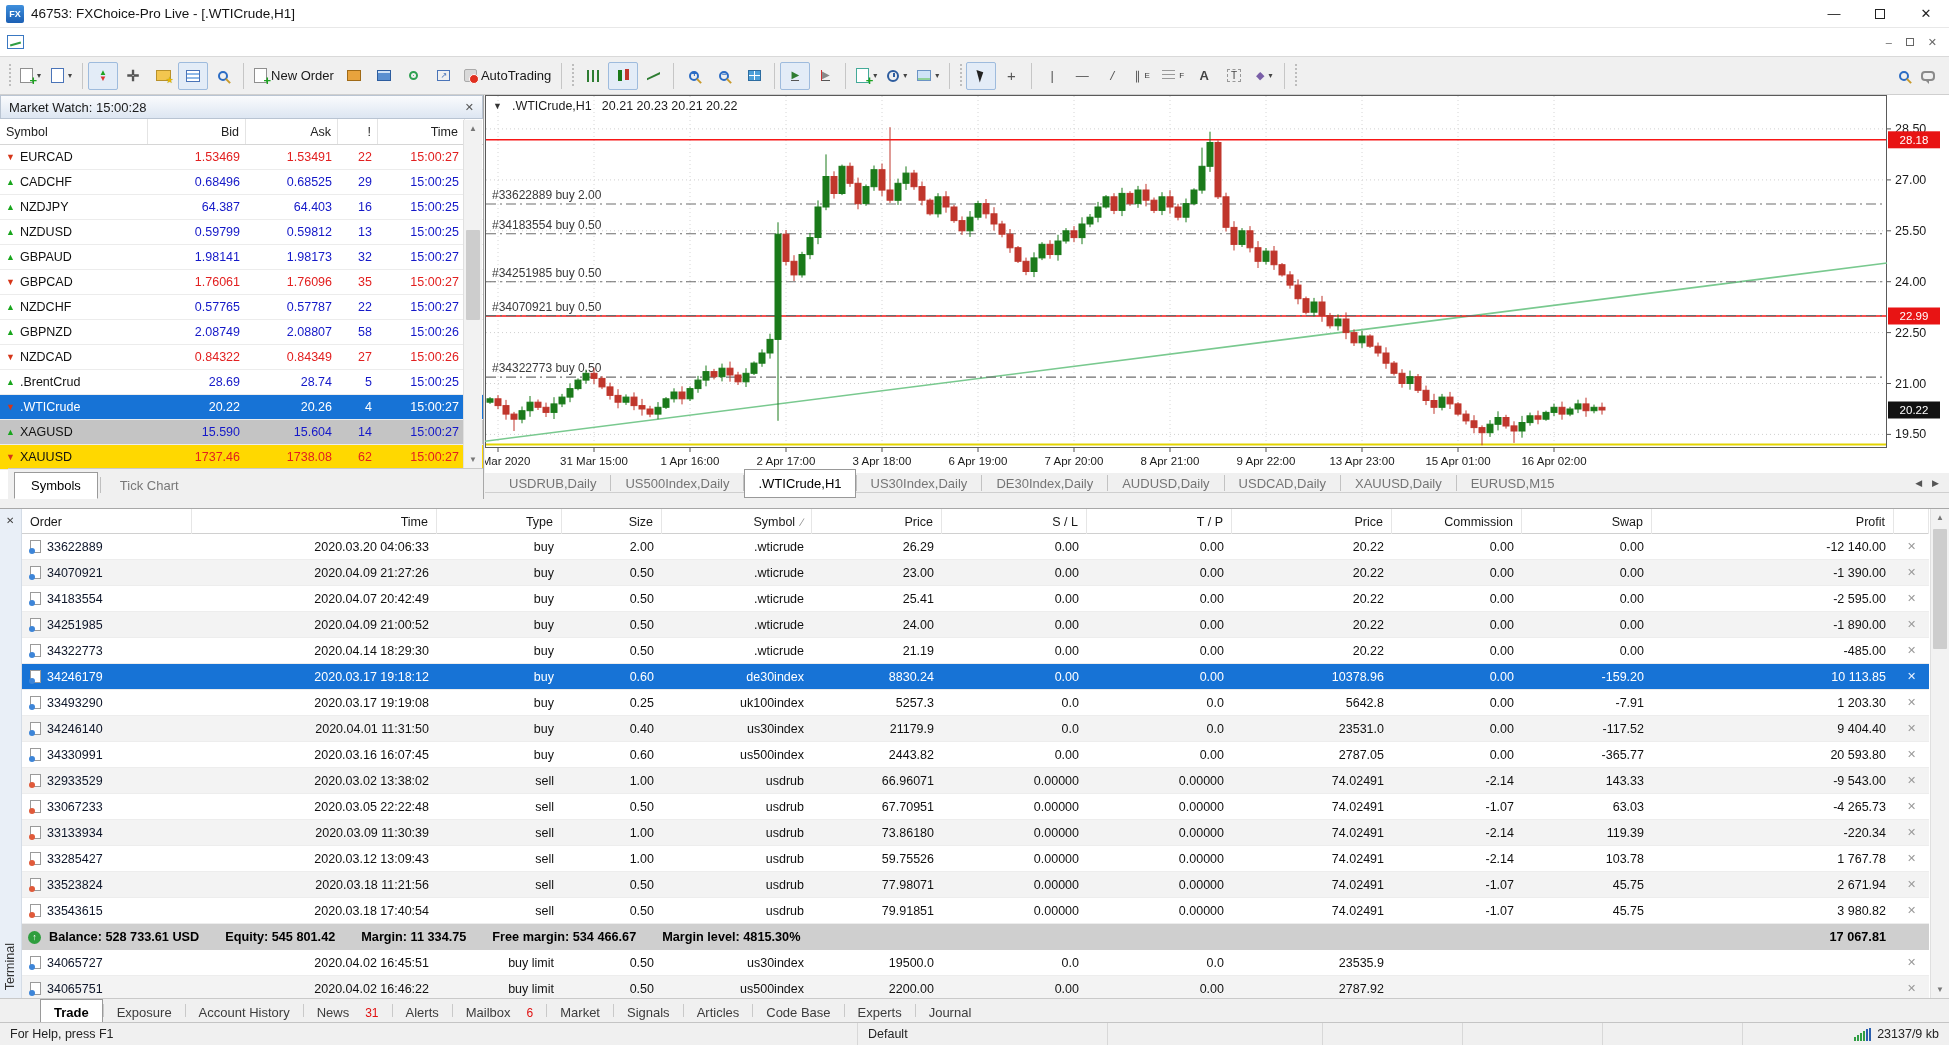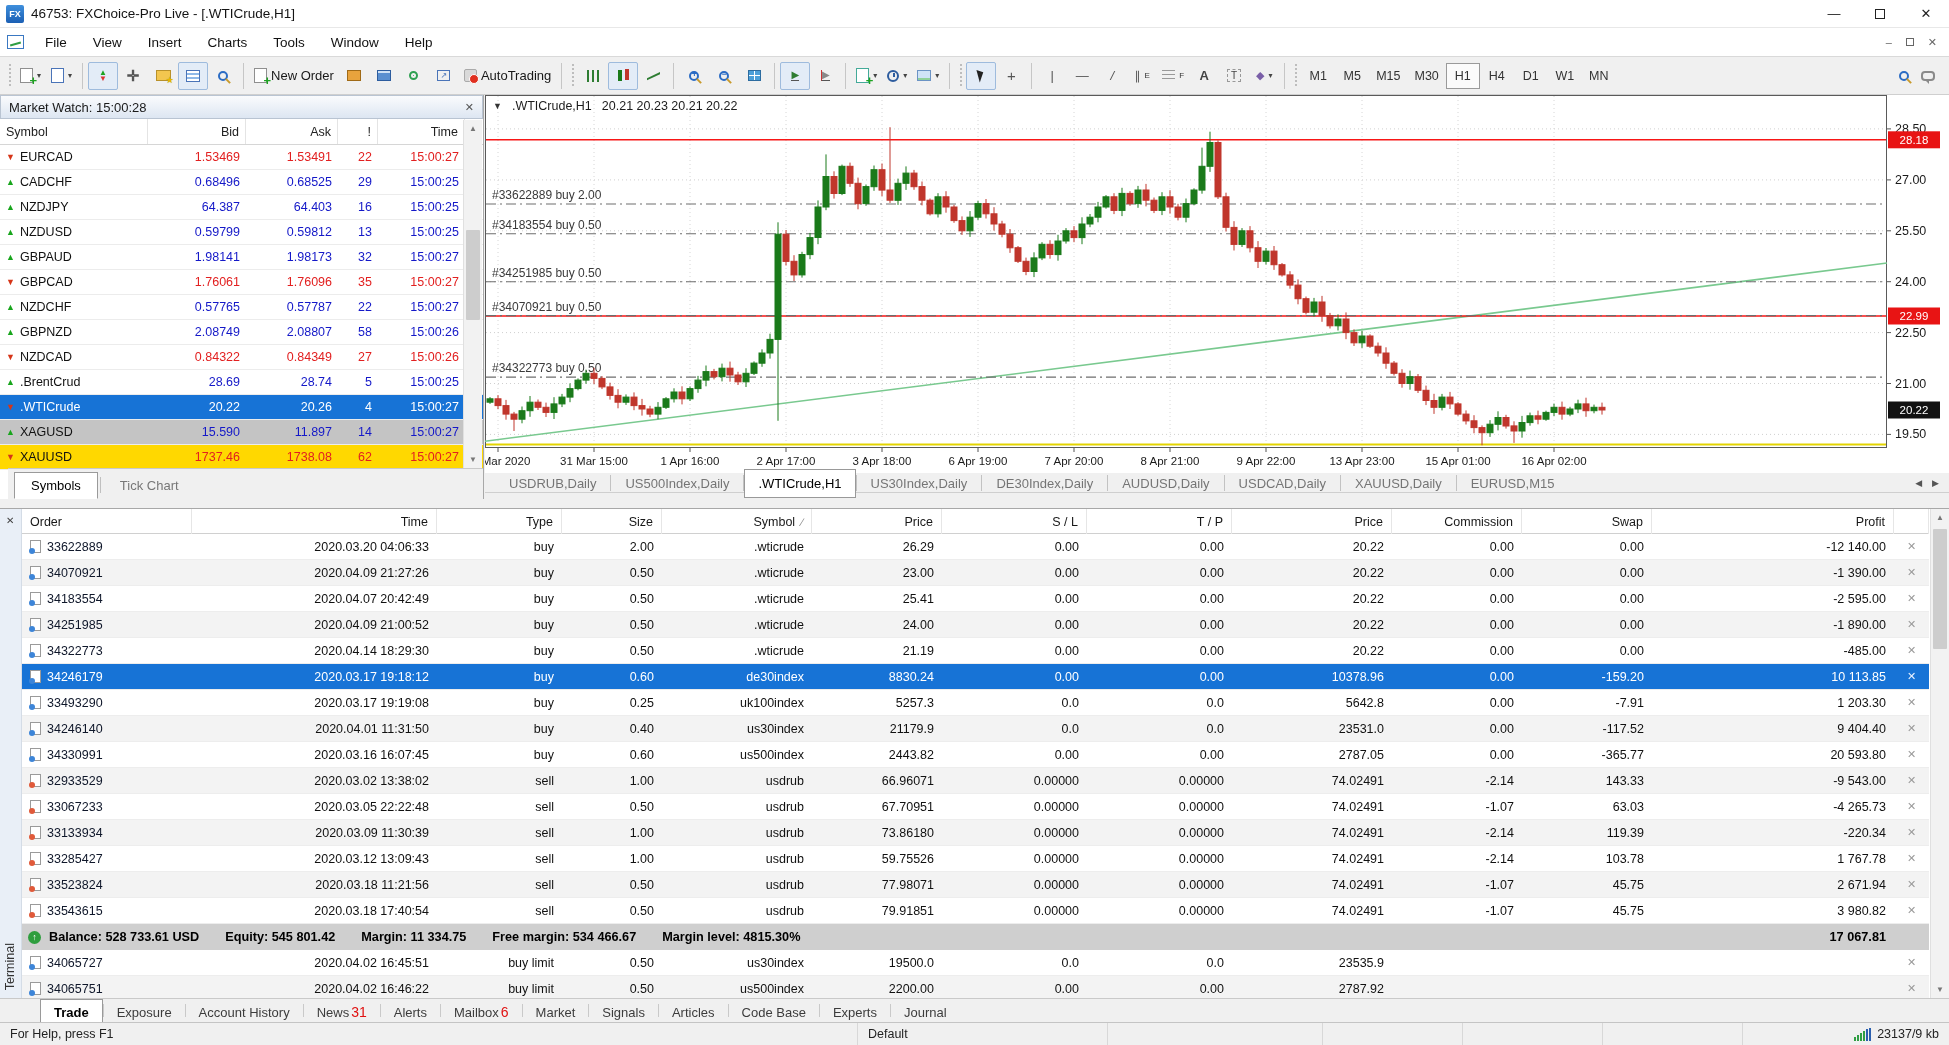--- a/index.html
+++ b/index.html
@@ -135,21 +135,21 @@
   .bal-ic { width:13px; height:13px; background:#2e9e3e; border-radius:50%; color:#fff; font-size:9px; display:flex; align-items:center; justify-content:center; margin:0 8px 0 6px; flex:none; }
   .bal-item { margin-right:26px; white-space:nowrap; }
   .bal-profit { margin-left:auto; width:242px; text-align:right; padding-right:8px; margin-right:35px; }
   .t-scroll { position:absolute; right:0; top:0; bottom:0; width:19px; background:#f2f2f2; border-left:1px solid #e0e0e0; }
 
   
   .term-tabs { position:absolute; left:0; bottom:23px; right:0; height:24px; background:#f0f0f0; border-top:1px solid #c9c9c9; display:flex; align-items:stretch; padding-left:40px; }
   .ttab { padding:3px 13px 0; font-size:13px; color:#3c3c3c; display:flex; align-items:center; }
   .ttab.active { background:#fff; color:#000; border:1px solid #9a9a9a; border-bottom:none; font-weight:bold; }
   .ttab-sep { width:1px; background:#c9c9c9; margin:5px 0; }
-  .badge-num { color:#e01010; font-size:14px; margin-left:2px; align-self:flex-end; padding-bottom:2px; }
+  .badge-num { color:#e01010; font-size:12px; margin-left:16px; align-self:flex-end; padding-bottom:2px; }
   .statusbar { position:absolute; left:0; bottom:0; right:0; height:23px; background:#f0f0f0; border-top:1px solid #c4c4c4; display:flex; align-items:center; font-size:12.5px; color:#222; }
   .st-cell { height:100%; display:flex; align-items:center; padding:0 10px; border-right:1px solid #d8d8d8; }
   .st-traffic { margin-left:auto; display:flex; align-items:center; gap:6px; padding-right:10px; border-right:none; }
   .traffic-bars { display:flex; align-items:flex-end; gap:1px; height:13px; }
   .traffic-bars i { width:2px; background:#2f9e44; display:block; }
   .traffic-bars i.b { background:#2b5fae; }
 </style>
 </head>
 <body>
 
@@ -162,29 +162,20 @@
       <div class="win-btn">—</div>
       <div class="win-btn">
           <span class="win-box"></span>
         </div>
       <div class="win-btn">✕</div>
     </div>
   </div>
 
   <div class="menubar">
     <div class="mdi-icon"></div>
-    <div id="menu-items" style="display:flex;">
-        <span class="menu-item">File</span>
-        <span class="menu-item">View</span>
-        <span class="menu-item">Insert</span>
-        <span class="menu-item">Charts</span>
-        <span class="menu-item">Tools</span>
-        <span class="menu-item">Window</span>
-        <span class="menu-item">Help</span>
-      </div>
     <div class="mdi-controls">
       <span>–</span>
       <span><span class="win-box" style="width:8px;height:8px;border-color:#666;"></span></span>
       <span>✕</span>
     </div>
   </div>
 
   <div class="toolbar">
     <div class="grip"></div>
     <div class="tbtn">
@@ -317,31 +308,20 @@
       </div>
     <div class="tbtn">
         <span class="ic-T">T</span>
       </div>
     <div class="tbtn">
         <span class="ic-shapes">◆</span>
         <span class="caret">▾</span>
       </div>
     <div class="tsep"></div>
       <div class="grip"></div>
-    <div id="timeframe-group" style="display:flex;align-items:center;">
-        <div class="tf">M1</div>
-        <div class="tf">M5</div>
-        <div class="tf">M15</div>
-        <div class="tf">M30</div>
-        <div class="tf active">H1</div>
-        <div class="tf">H4</div>
-        <div class="tf">D1</div>
-        <div class="tf">W1</div>
-        <div class="tf">MN</div>
-      </div>
     <div style="margin-left:auto;display:flex;align-items:center;gap:10px;padding-right:10px;">
       <span class="mag"></span>
       <span class="ic-chat"></span>
     </div>
   </div>
 
   <div class="mw">
     <div class="mw-title">
       <span>Market Watch: 15:00:28</span>
       <span class="close">✕</span>
@@ -463,21 +443,21 @@
           <div class="mw-cell r tblue">20.26</div>
           <div class="mw-cell r tblue">4</div>
           <div class="mw-cell r tblue">15:00:27</div>
         </div>
         <div class="mw-grid mw-row gray">
           <div class="mw-cell mw-sym">
             <span class="mw-arrow up">▲</span>
             <span>XAGUSD</span>
           </div>
           <div class="mw-cell r tblue">15.590</div>
-          <div class="mw-cell r tblue">11.897</div>
+          <div class="mw-cell r tblue">15.604</div>
           <div class="mw-cell r tblue">14</div>
           <div class="mw-cell r tblue">15:00:27</div>
         </div>
         <div class="mw-grid mw-row yellow">
           <div class="mw-cell mw-sym">
             <span class="mw-arrow down">▼</span>
             <span>XAUUSD</span>
           </div>
           <div class="mw-cell r tred">1737.46</div>
           <div class="mw-cell r tred">1738.08</div>

